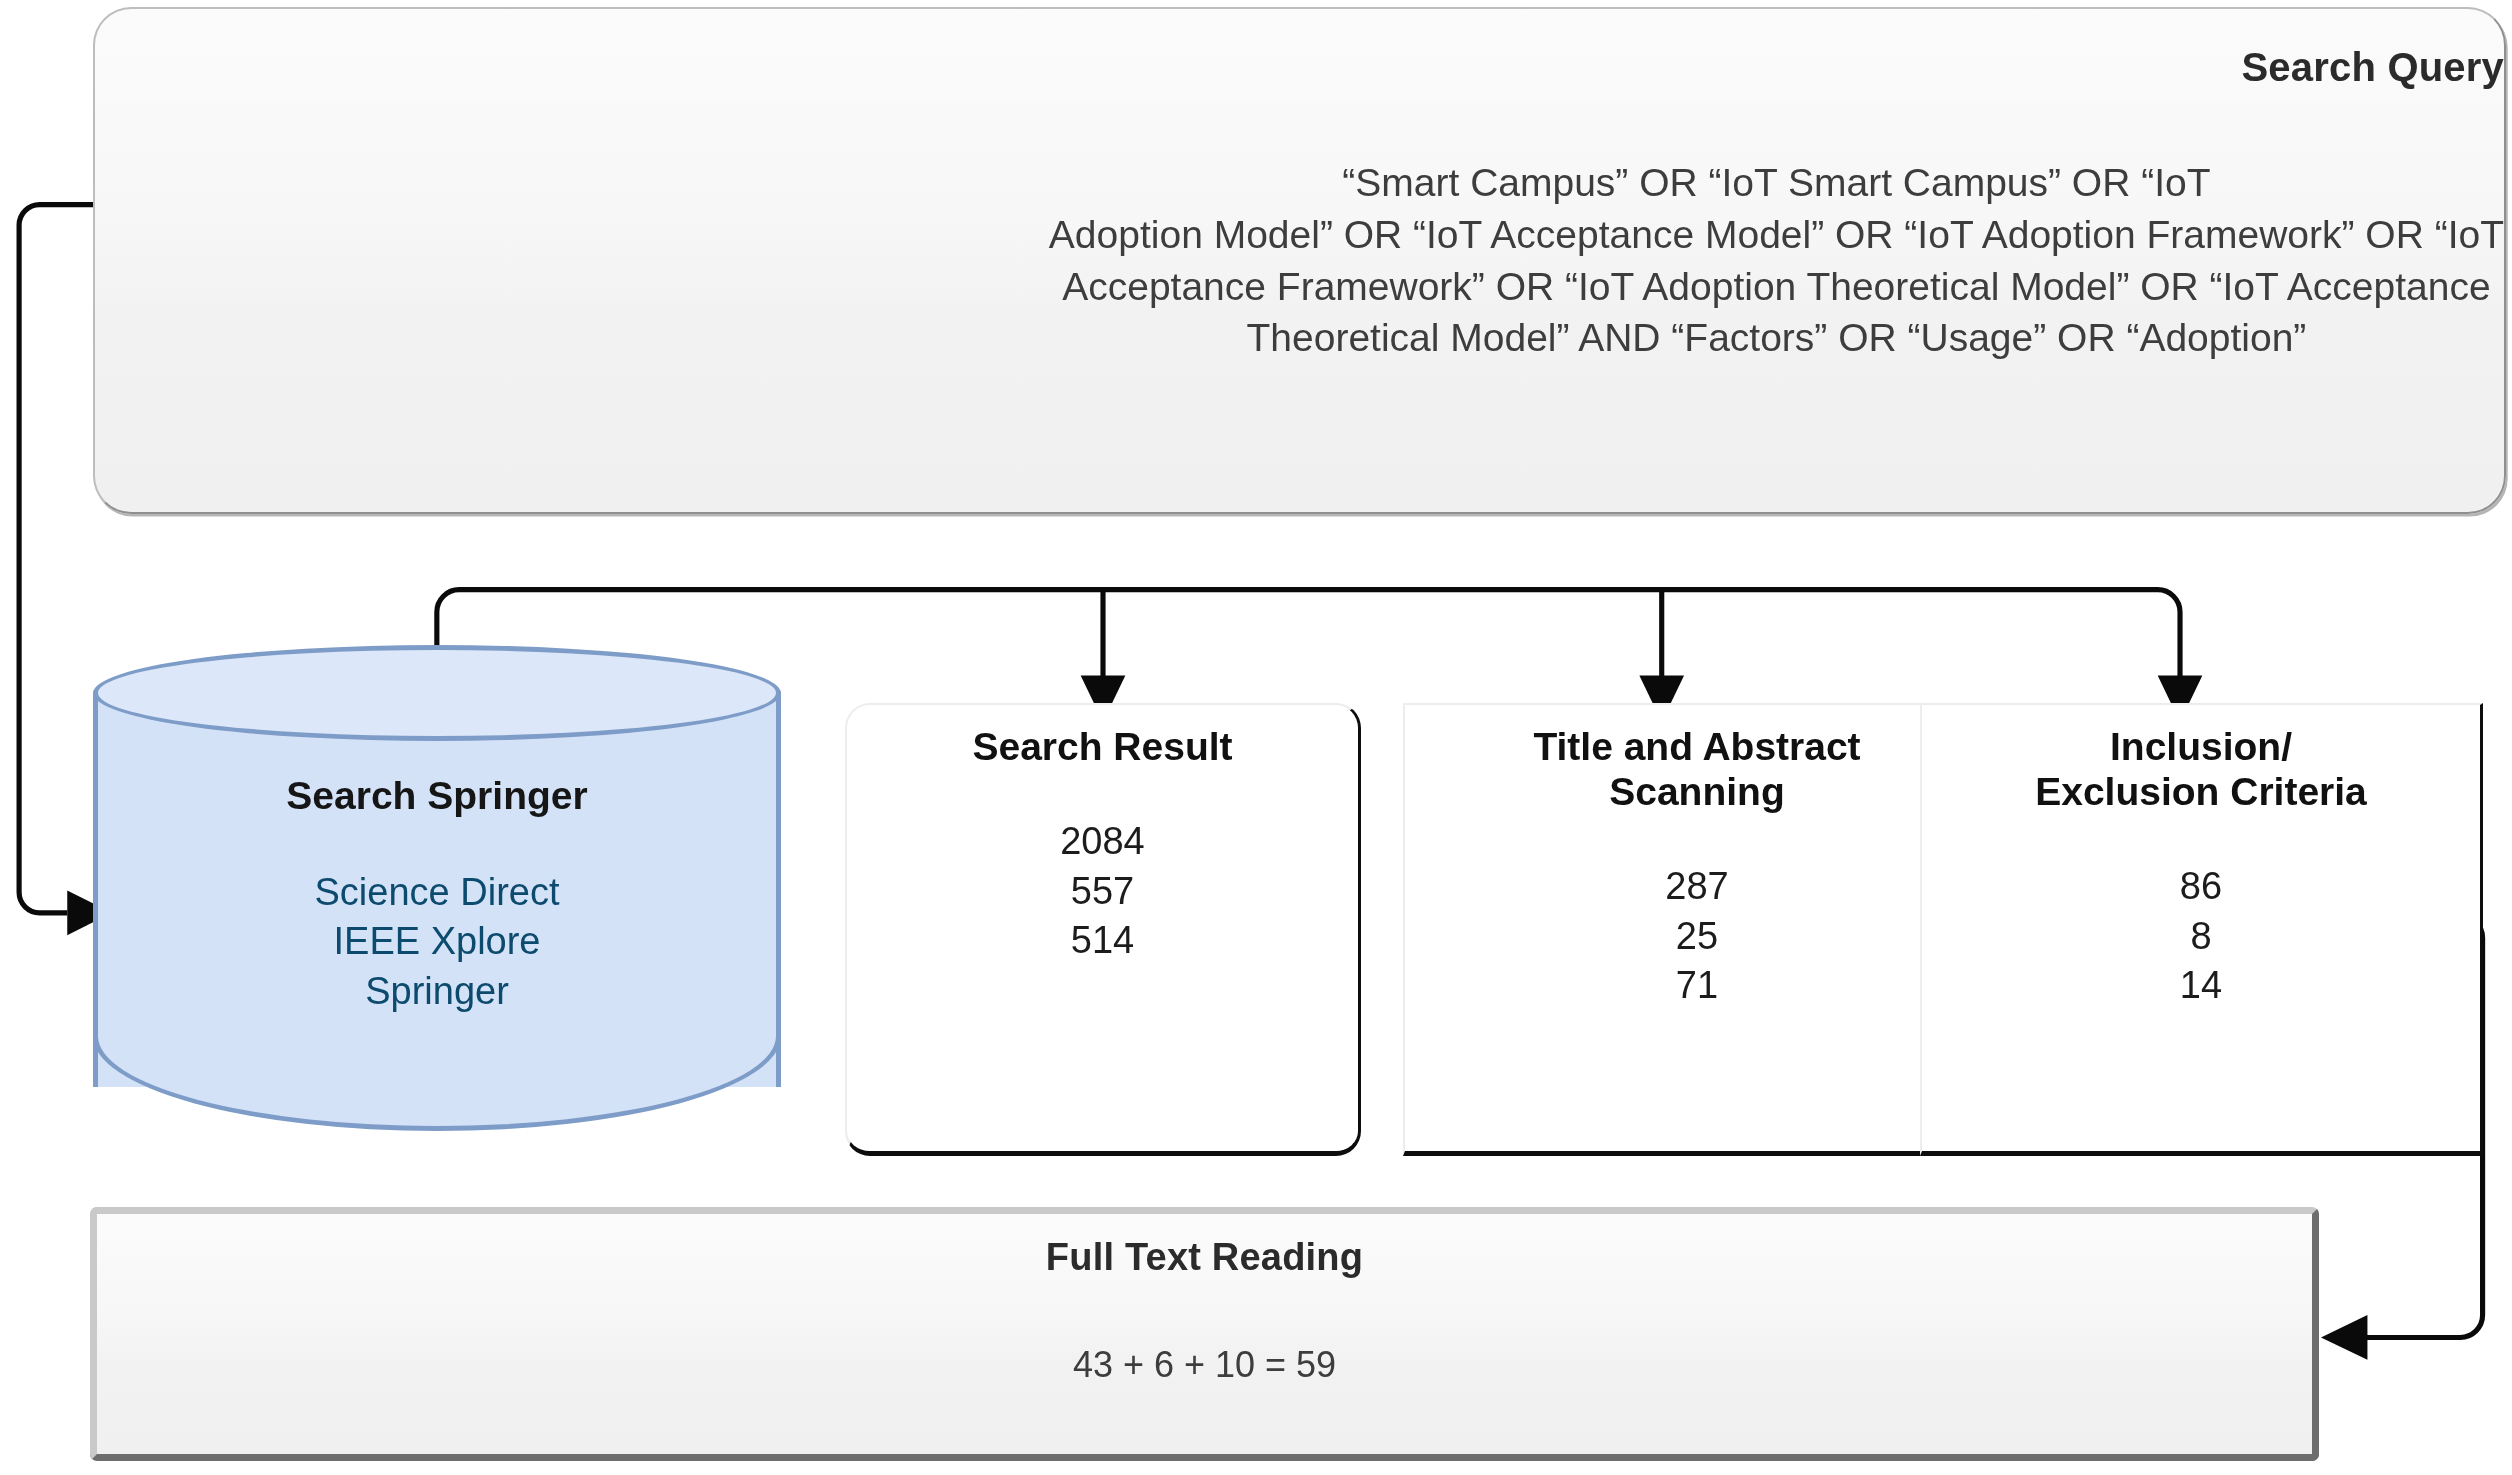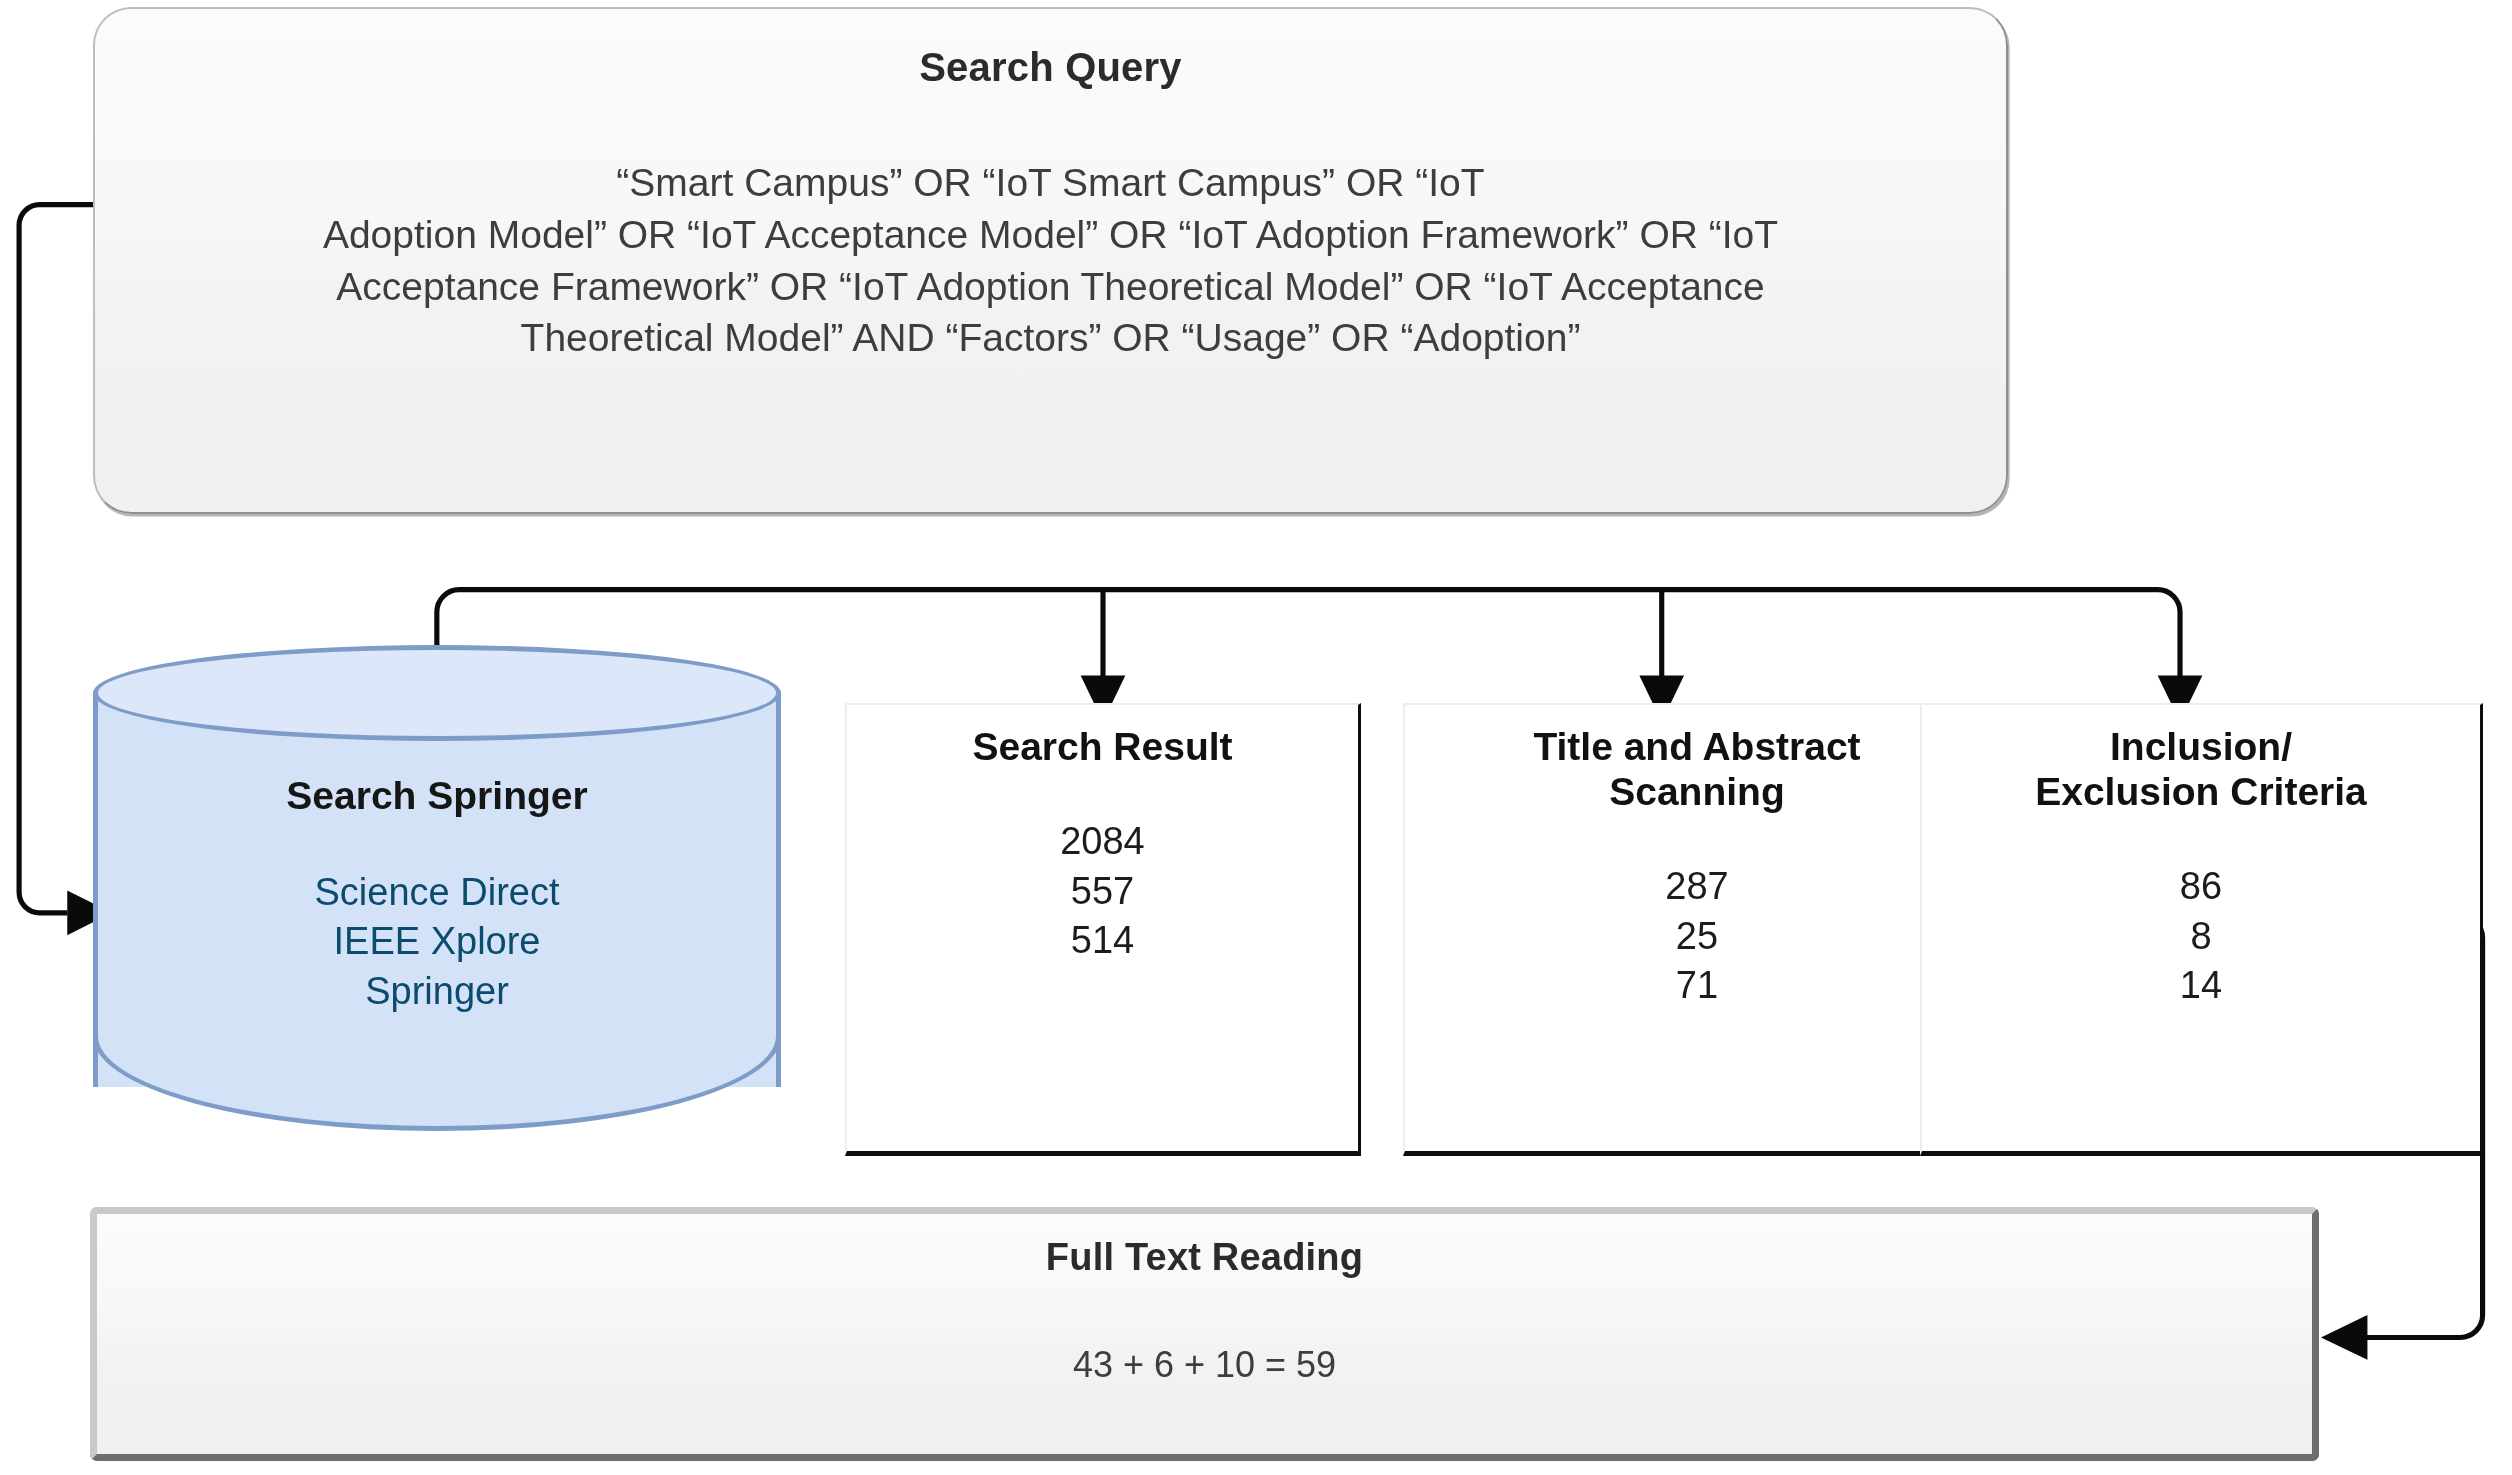--- a/index.html
+++ b/index.html
@@ -11,24 +11,25 @@
   #stage{position:absolute;left:0;top:0;width:2512px;height:1475px;}
 
   
   .roundbox{
     position:absolute;box-sizing:border-box;
     border-radius:38px;
     background:linear-gradient(180deg,#fbfbfb 0%,#f7f7f7 42%,#f2f2f2 60%,#f0f0f0 100%);
     display:flex;flex-direction:column;align-items:center;
   }
   #search-query-box{
-    left:93px;top:6.9px;width:1915px;height:507px;
+    left:93px;top:6.9px;width:2413px;height:507px;
     border:2.6px solid #bdbdbd;
     border-right-color:#8f8f8f;border-bottom-color:#8f8f8f;
     box-shadow:1.7px 2.6px 0 0 rgba(120,120,120,.55);
+    align-items:flex-end;
   }
   #full-text-box{
     left:90px;top:1207px;width:2229px;height:254px;
     border:7.7px solid #c9c9c9;
     border-right-color:#6d6d6d;border-bottom-color:#6d6d6d;
     border-radius:7px;
   }
 
   .box-title{
     font-weight:bold;color:#2b2b2b;letter-spacing:0.2px;
@@ -79,21 +80,21 @@
     display:flex;flex-direction:column;align-items:center;
   }
   .stagebox .sb-title{
     font-size:39px;font-weight:bold;color:#111;text-align:center;
     margin-top:19px;line-height:1.16;white-space:pre-line;
   }
   .stagebox .sb-nums{
     margin-top:48px;font-size:38px;line-height:1.30;color:#1c1c1c;
     text-align:center;white-space:pre-line;
   }
-  #box-search-result{left:845px;width:516px;}
+  #box-search-result{left:845px;width:516px;border-radius:25px;}
   #box-title-abstract{left:1403px;width:589px;}
   #box-inclusion{left:1920px;width:563px;}
 
   
   svg#wires{position:absolute;left:0;top:0;width:2512px;height:1475px;overflow:visible;}
   svg#wires path{fill:none;stroke:#0a0a0a;stroke-width:6;}
   svg#wires polygon{fill:#0a0a0a;}
 </style>
 </head>
 <body>

